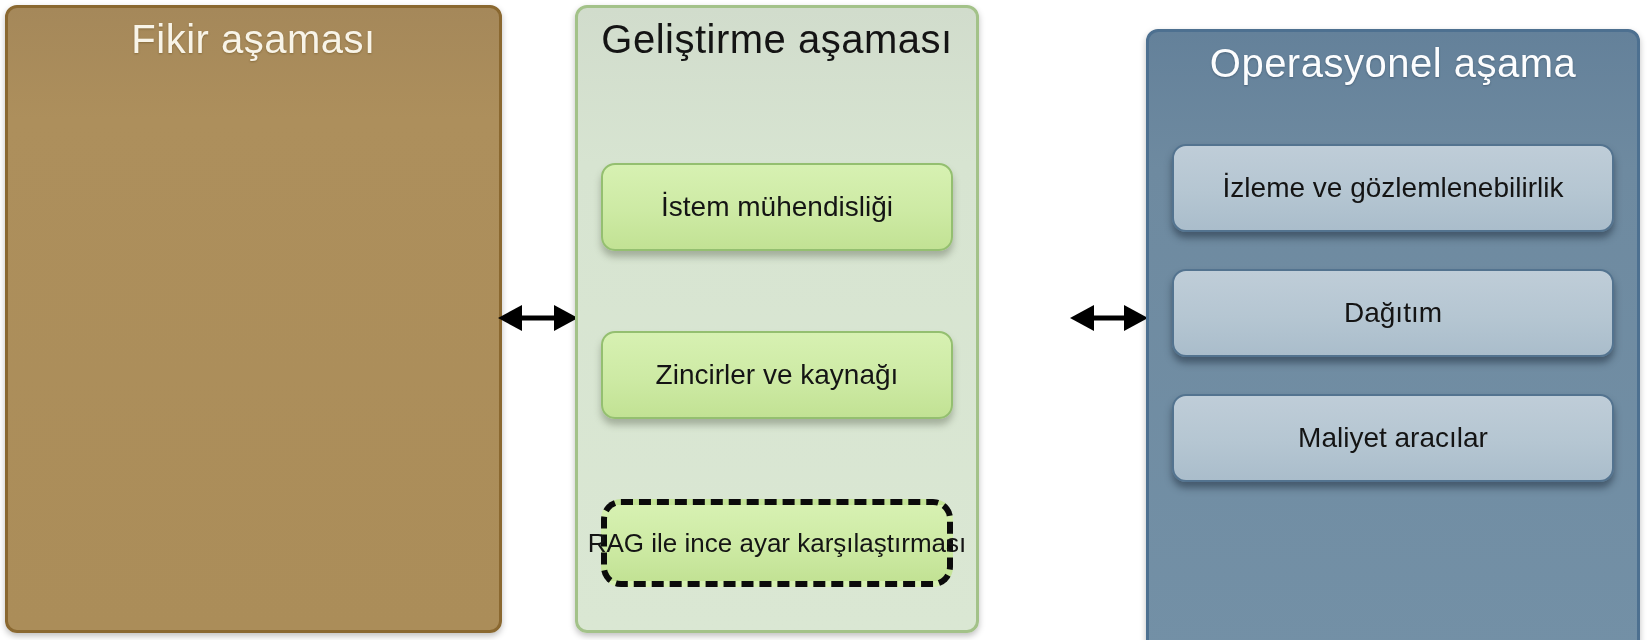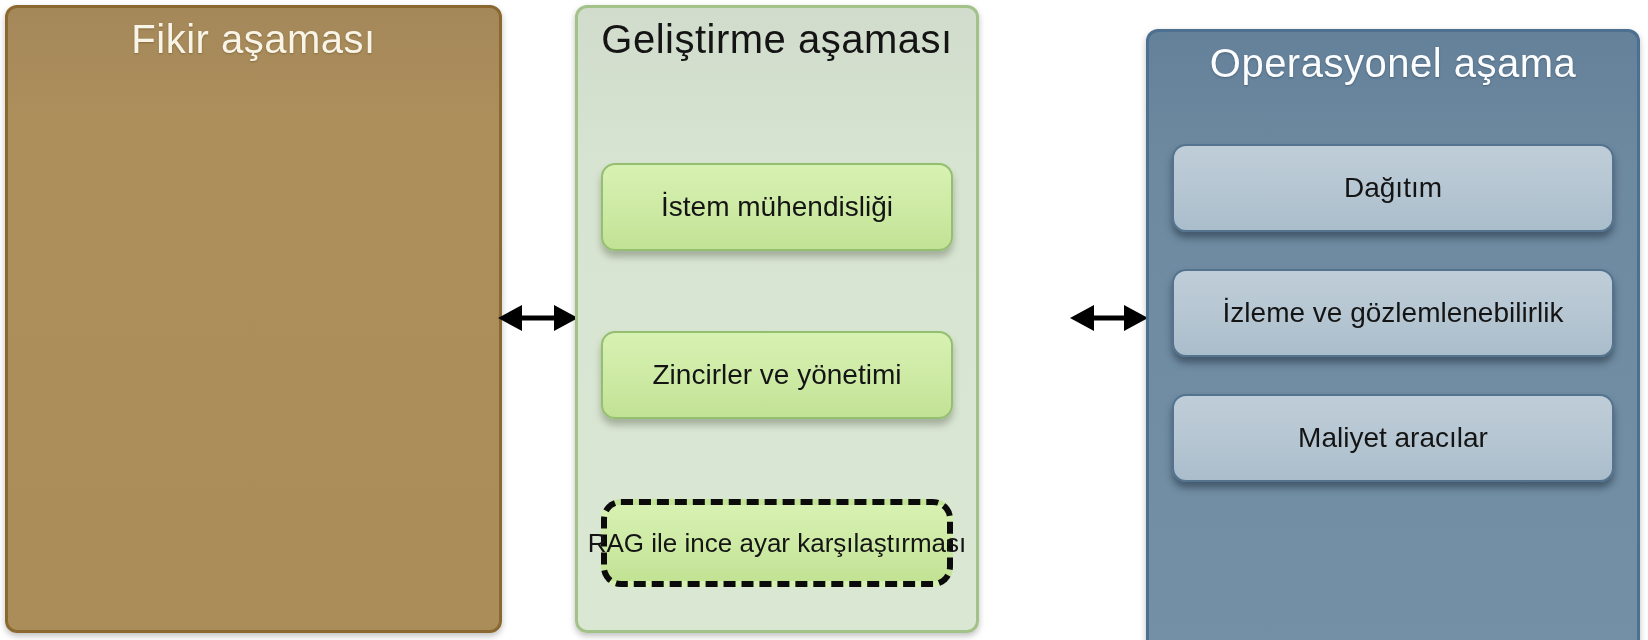--- a/index.html
+++ b/index.html
@@ -119,34 +119,34 @@
   <svg class="arrow arrow-1" width="82" height="38" viewBox="0 0 82 38">
     <line x1="19" y1="19" x2="63" y2="19" stroke="#000000" stroke-width="5"></line>
     <polygon points="1,19 25,6 25,32" fill="#000000"></polygon>
     <polygon points="81,19 57,6 57,32" fill="#000000"></polygon>
   </svg>
 
   <div class="panel panel-dev">
     <div class="panel-title">Geliştirme aşaması</div>
     <div class="items">
       <div class="item">İstem mühendisliği</div>
-      <div class="item">Zincirler ve yönetimi</div>
+      <div class="item">Zincirler ve kaynağı</div>
       <div class="item dashed">RAG ile ince ayar karşılaştırması</div>
       <div class="item">Test ayar</div>
     </div>
   </div>
 
   <svg class="arrow arrow-2" width="80" height="38" viewBox="0 0 80 38">
     <line x1="19" y1="19" x2="61" y2="19" stroke="#000000" stroke-width="5"></line>
     <polygon points="1,19 25,6 25,32" fill="#000000"></polygon>
     <polygon points="79,19 55,6 55,32" fill="#000000"></polygon>
   </svg>
 
   <div class="panel panel-ops">
     <div class="panel-title">Operasyonel aşama</div>
     <div class="items">
+      <div class="item">İzleme ve gözlemlenebilirlik</div>
       <div class="item">Dağıtım</div>
-      <div class="item">İzleme ve gözlemlenebilirlik</div>
       <div class="item">Maliyet aracılar</div>
     </div>
   </div>
 
 </div>
 
 </body></html>

